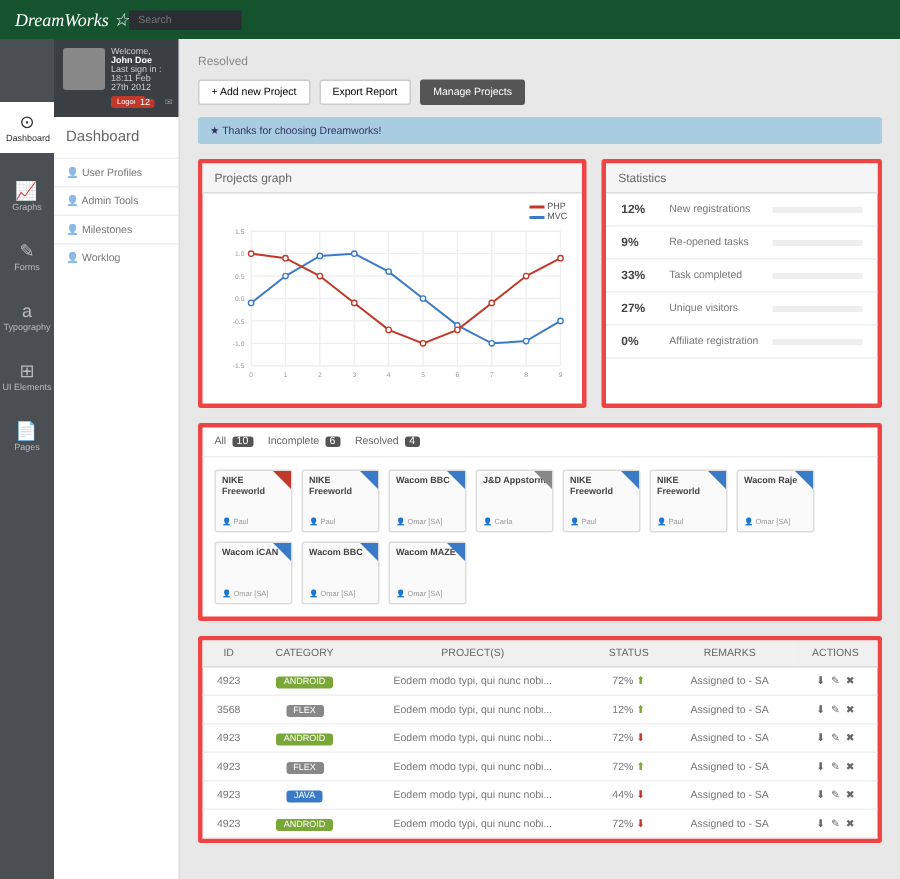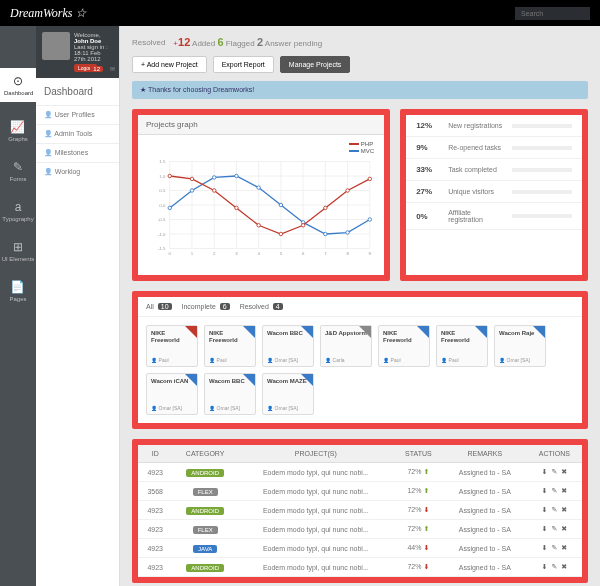--- a/index.html
+++ b/index.html
@@ -1,17 +1,17 @@
 <!DOCTYPE html>
 <html><head>
 <meta charset="utf-8">
 <style>
 *{margin:0;padding:0;box-sizing:border-box;font-family:Arial,sans-serif}
 body{background:#e8e8e8;font-size:8px;color:#555}
-.header{background:#000000;height:26px;display:flex;align-items:center;padding:0 10px;justify-content:space-between}
+.header{background:#14532d;height:26px;display:flex;align-items:center;padding:0 10px;}
 .logo{font-family:cursive;color:#fff;font-size:12px;font-style:italic}
 .search{background:#2a2e32;border:none;color:#999;padding:3px 6px;width:75px;font-size:7px}
 .container{display:flex}
 .sidebar-l{width:36px;background:#4a4f54;min-height:560px;display:flex;flex-direction:column;align-items:center;padding-top:42px;gap:18px}
 .sidebar-l .nav-item{color:#bbb;text-align:center;cursor:pointer;font-size:6px}
 .sidebar-l .nav-item.active{background:#fff;color:#333;padding:6px 4px;width:100%}
 .nav-icon{display:block;font-size:12px;margin-bottom:2px}
 .sidebar-m{width:84px;background:#fff;min-height:560px;border-right:1px solid #ddd}
 .user-box{background:#3a3f44;padding:6px;color:#ccc;font-size:6px;position:relative}
 .avatar{width:28px;height:28px;background:#888;border-radius:2px;float:left;margin-right:4px}
@@ -25,21 +25,21 @@
 .menu-item::before{content:"👤 ";opacity:0.5}
 .main{flex:1;padding:10px 12px;min-height:560px}
 .activity-bar{display:flex;align-items:center;gap:8px;font-size:8px;color:#888;margin-bottom:8px}
 .act-num{font-size:11px;font-weight:bold}
 .c-red{color:#c0392b}.c-green{color:#7aa838}.c-gray{color:#777}
 .btn-row{display:flex;gap:6px;margin-bottom:8px}
 .btn{background:#fff;border:1px solid #ccc;padding:4px 8px;font-size:7px;cursor:pointer;border-radius:2px}
 .btn-dark{background:#555;color:#fff;border-color:#555}
 .notice{background:#a8cde0;color:#336;padding:5px 8px;font-size:7px;border-radius:2px;margin-bottom:10px}
 .two-col{display:flex;gap:10px;margin-bottom:10px}
-.panel{background:#fff;border:6px solid #ef4444;border-radius:2px}
+.panel{background:#fff;border:3px solid #ef4444;border-radius:2px}
 .panel-head{background:#f5f5f5;padding:5px 8px;font-size:8px;color:#666;border-bottom:1px solid #ddd}
 .chart-panel{flex:1.4}
 .stats-panel{flex:1}
 .chart-body{padding:10px;height:140px;position:relative}
 .chart-svg{width:100%;height:100%}
 .legend{position:absolute;top:6px;right:10px;font-size:6px}
 .legend span{display:flex;align-items:center;gap:2px;margin-bottom:1px}
 .legend .sw{width:10px;height:2px}
 .stat-row{display:flex;align-items:center;padding:6px 10px;gap:8px;border-bottom:1px solid #f0f0f0}
 .stat-pct{width:24px;font-weight:bold;font-size:8px;color:#444}
@@ -97,21 +97,20 @@
         <div class="menu-item">User Profiles</div>
         <div class="menu-item">Admin Tools</div>
         <div class="menu-item">Milestones</div>
         <div class="menu-item">Worklog</div>
       </div>
   </div>
 
   <div class="main">
     <div class="activity-bar">
       <span>Resolved</span>
-      <span id="act-stats"> <span class="c-red">+<span class="act-num">12</span></span> Added  <span class="c-green"><span class="act-num">6</span></span> Flagged  <span class="c-gray"><span class="act-num">2</span></span> Answer pending </span>
     </div>
     <div class="btn-row">
       <button class="btn">+  Add new Project</button>
       <button class="btn">Export Report</button>
       <button class="btn btn-dark">Manage Projects</button>
     </div>
     <div class="notice">★  Thanks for choosing Dreamworks!</div>
 
     <div class="two-col">
       <div class="panel chart-panel">
@@ -175,20 +174,21 @@
               <circle cx="127.22222222222223" cy="83.33333333333334" r="2" fill="#fff" stroke="#c0392b"></circle>
               <circle cx="152.77777777777777" cy="93.33333333333334" r="2" fill="#fff" stroke="#c0392b"></circle>
               <circle cx="178.33333333333334" cy="83.33333333333334" r="2" fill="#fff" stroke="#c0392b"></circle>
               <circle cx="203.88888888888889" cy="63.333333333333336" r="2" fill="#fff" stroke="#c0392b"></circle>
               <circle cx="229.44444444444446" cy="43.33333333333333" r="2" fill="#fff" stroke="#c0392b"></circle>
               <circle cx="255" cy="30" r="2" fill="#fff" stroke="#c0392b"></circle>
             </svg>
         </div>
       </div>
       <div class="panel stats-panel">
+        <div class="panel-head">Statistics</div>
         <div id="stats-body">
             <div class="stat-row">
               <span class="stat-pct">12%</span>
               <span class="stat-label">New registrations</span>
               <span class="stat-bar"><span class="stat-bar-fill" style="width:12%"></span></span>
             </div>
             <div class="stat-row">
               <span class="stat-pct">9%</span>
               <span class="stat-label">Re-opened tasks</span>
               <span class="stat-bar"><span class="stat-bar-fill" style="width:9%"></span></span>

